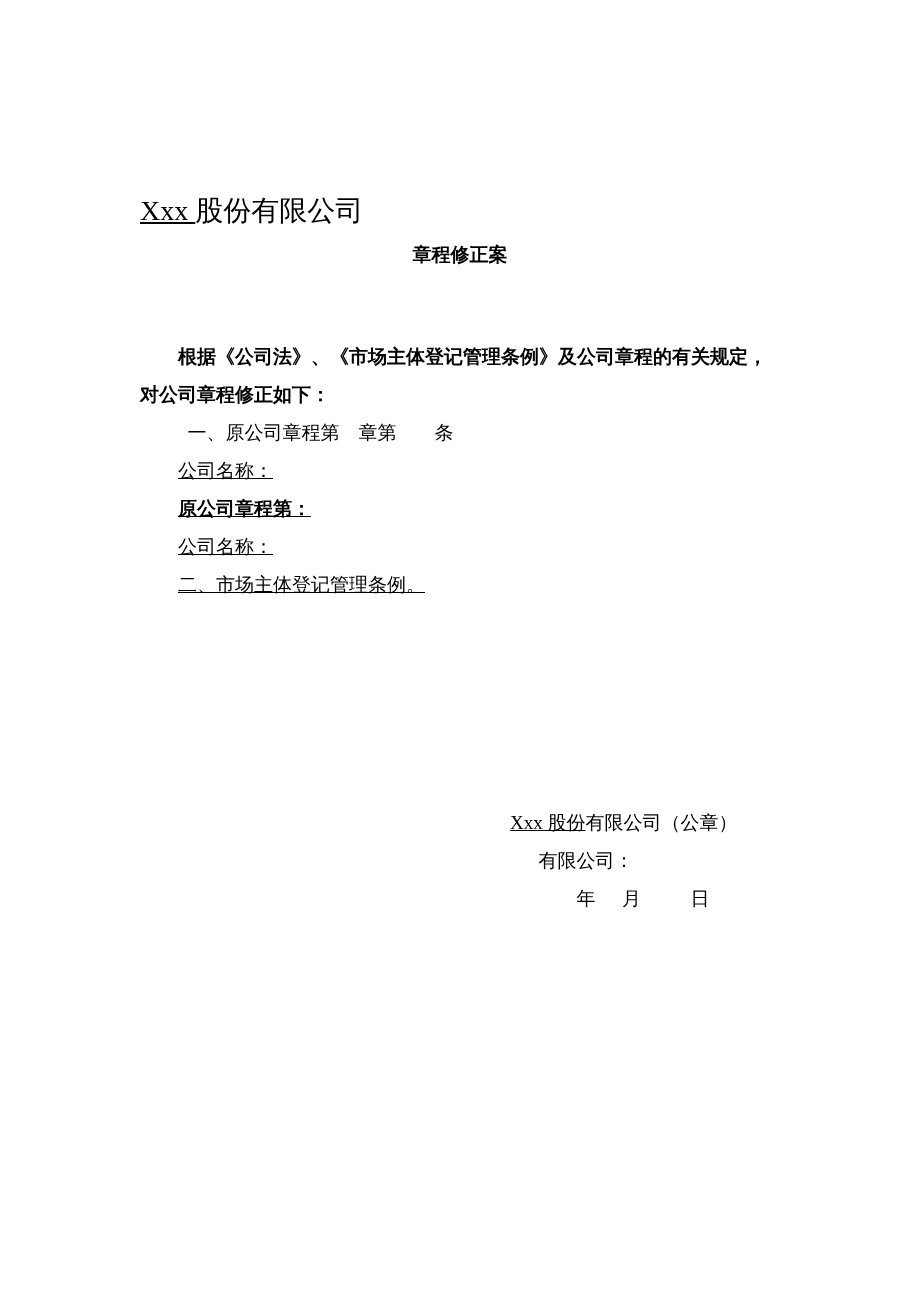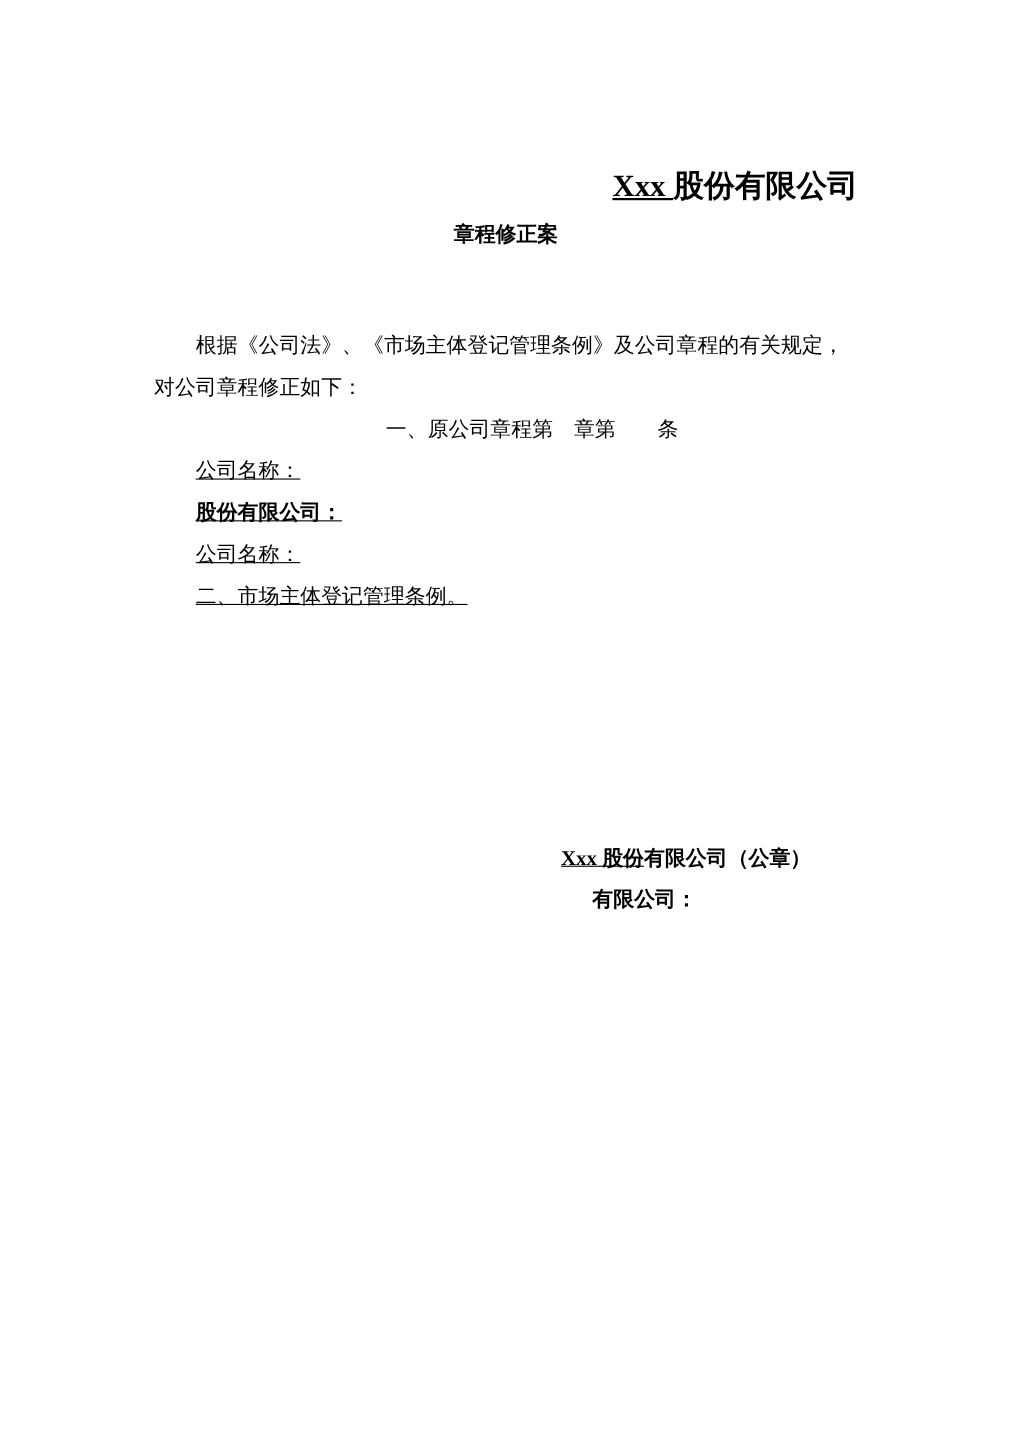--- a/index.html
+++ b/index.html
@@ -9,58 +9,58 @@
     }
     body {
       width: 920px;
       height: 1302px;
       background: #ffffff;
       font-family: "SimSun", "宋体", serif;
       color: #000000;
       padding: 150px 140px 0 140px;
     }
     .title {
-      text-align: right;
+      text-align: left;
       font-size: 28px;
-      font-weight: bold;
+      font-weight: normal;
       margin-bottom: 12px;
+      margin-top: 42px;
     }
     .title .underline {
       text-decoration: underline;
     }
     .subtitle {
       text-align: center;
       font-size: 19px;
       margin-bottom: 70px;
       font-weight: bold;
     }
     .body-text {
       font-size: 19px;
       line-height: 2.0;
     }
     .para {
       text-indent: 2em;
+      font-weight: bold;
     }
     .para-indent1 {
       text-indent: 2.5em;
-      text-align: center;
     }
     .para-indent2 {
       text-indent: 2em;
       text-decoration: underline;
     }
     .bold {
       font-weight: bold;
     }
     .signature-block {
       margin-top: 200px;
       padding-left: 370px;
       font-size: 19px;
       line-height: 2.0;
-      font-weight: bold;
     }
     .sig-line1 .underline {
       text-decoration: underline;
     }
     .sig-line2 {
       padding-left: 1.5em;
     }
     .sig-line3 {
       padding-left: 3.5em;
       letter-spacing: 0.2em;
@@ -72,23 +72,24 @@
 <div class="title">
   <span class="underline">Xxx </span><span>股份有限公司</span>
 </div>
 
 <div class="subtitle">章程修正案</div>
 
 <div class="body-text">
   <p class="para">根据《公司法》、《市场主体登记管理条例》及公司章程的有关规定，对公司章程修正如下：</p>
   <p class="para-indent1">一、原公司章程第　章第　　条</p>
   <p class="para-indent2">公司名称：</p>
-  <p class="para-indent2 bold">股份有限公司：</p>
+  <p class="para-indent2 bold">原公司章程第：</p>
   <p class="para-indent2">公司名称：</p>
   <p class="para-indent2">二、市场主体登记管理条例。</p>
 </div>
 
 <div class="signature-block">
   <div class="sig-line1">
     <span class="underline">Xxx 股份</span><span>有限公司（公章）</span>
   </div>
   <div class="sig-line2">有限公司：</div>
+  <div class="sig-line3">年　月　　日</div>
 </div>
 
 </body></html>

